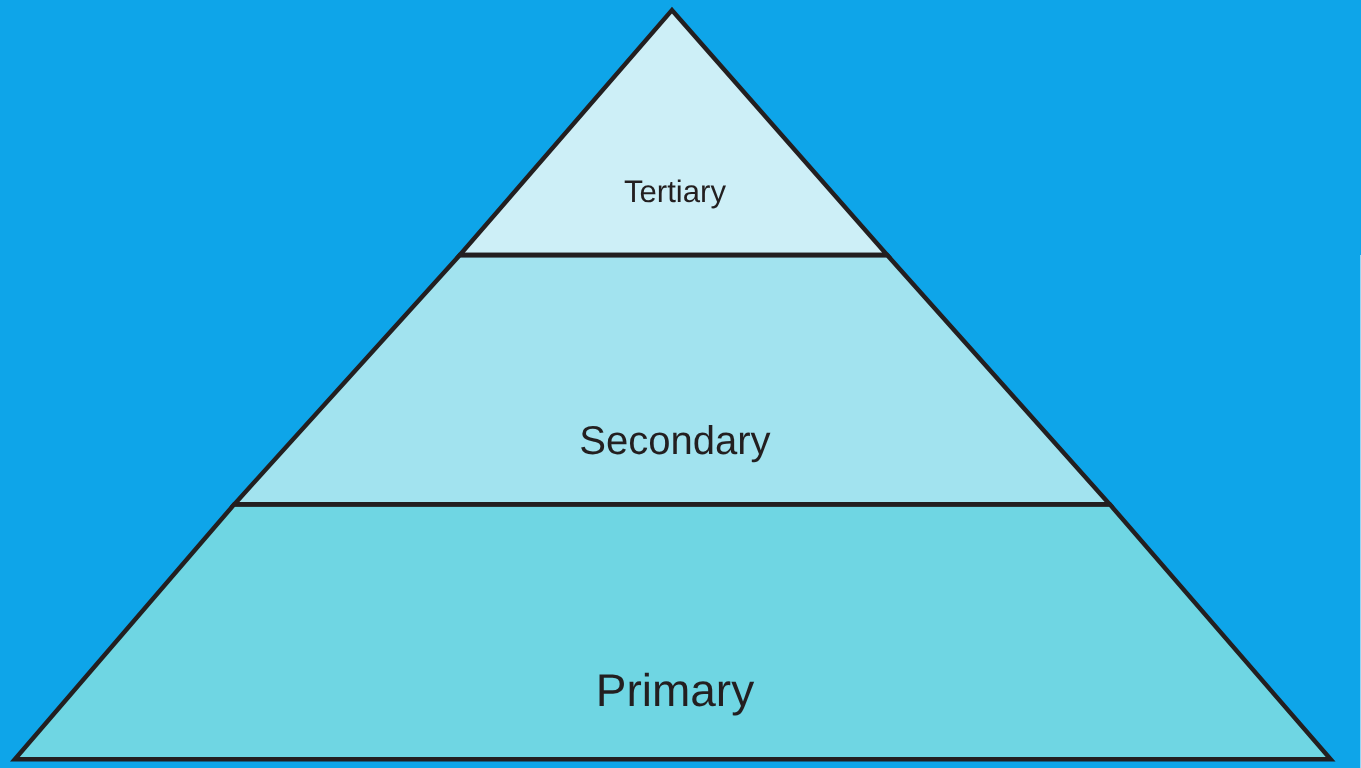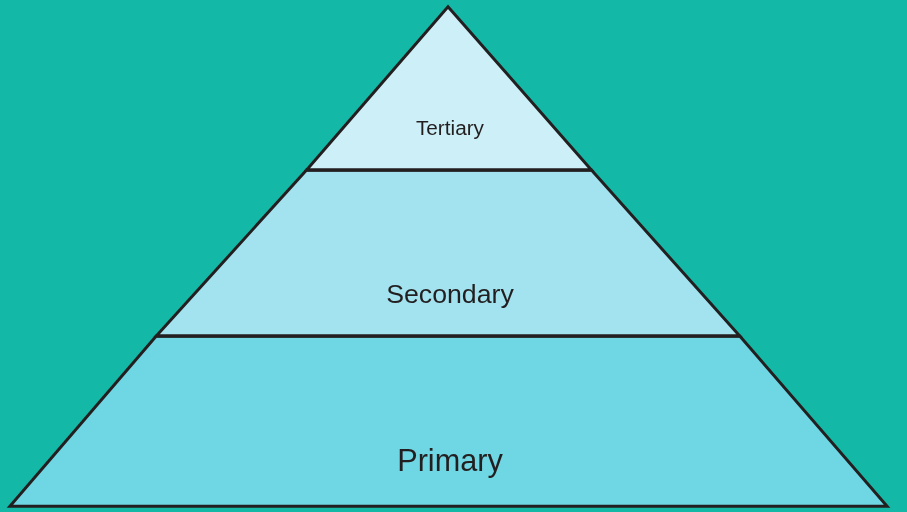--- a/index.html
+++ b/index.html
@@ -32,21 +32,21 @@
     text-anchor: middle;
     dominant-baseline: middle;
   }
   .tier-label-tertiary  { font-size: 21px; }
   .tier-label-secondary { font-size: 27px; }
   .tier-label-primary   { font-size: 31px; }
 </style>
 </head>
 <body>
 
-<div id="pyramid-canvas" style="background: #14b8a6;">
+<div id="pyramid-canvas" style="background: #0ea5e9;">
 
   <svg id="pyramid-svg" width="897" height="512" viewBox="0 0 907 512">
 
     <polygon class="tier-shape" fill="#6fd6e3" stroke="#231f20" stroke-width="3" stroke-linejoin="miter" points="158,337 748,337 897,509 10,509"></polygon>
 
     <polygon class="tier-shape" fill="#a2e3ef" stroke="#231f20" stroke-width="3" stroke-linejoin="miter" points="310,169 598,169 748,337 158,337"></polygon>
 
     <polygon class="tier-shape" fill="#cdeff7" stroke="#231f20" stroke-width="3" stroke-linejoin="miter" points="453,4 598,169 310,169"></polygon>
 
     <line stroke="#231f20" stroke-width="3" stroke-linecap="butt" x1="310" y1="169" x2="598" y2="169"></line>

